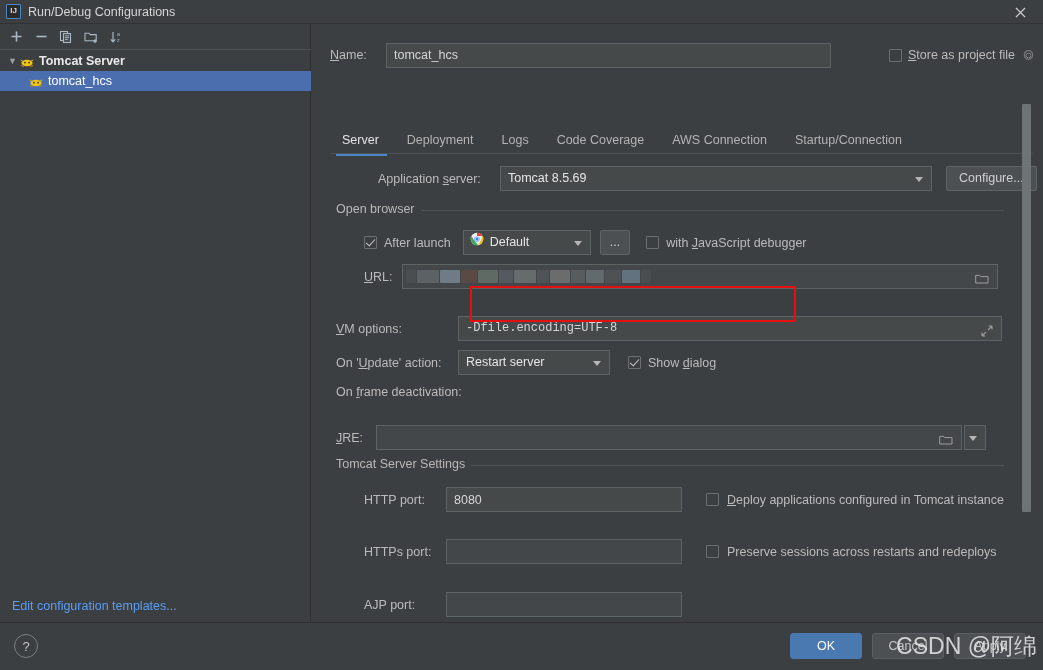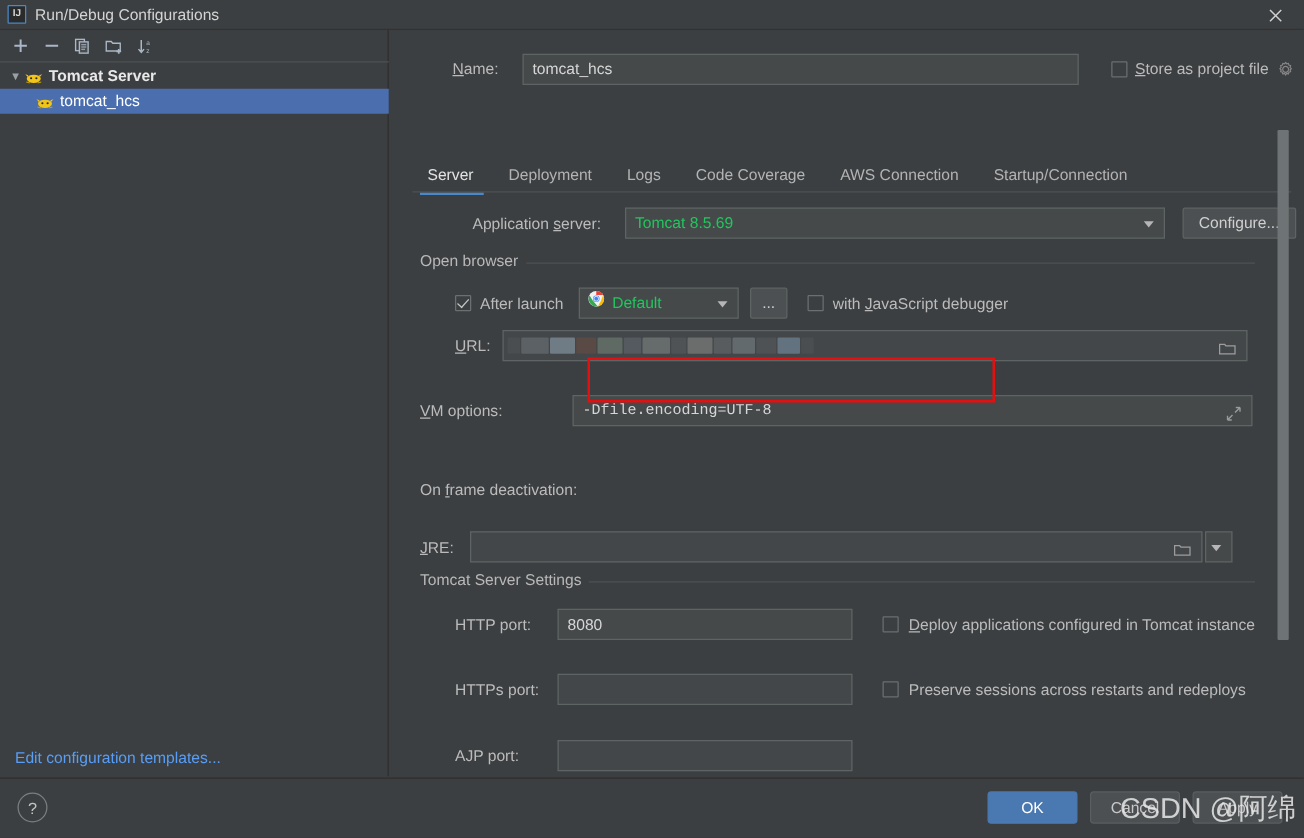--- a/index.html
+++ b/index.html
@@ -78,21 +78,21 @@
 
   
   .right-panel {
     position: absolute; left: 312px; top: 24px; right: 0; height: 597px;
     background: #3c3f41;
   }
   .name-row {
     position: absolute; left: 18px; top: 18px; right: 16px; height: 26px;
     display: flex; align-items: center;
   }
-  .name-label { width: 56px; font-size: 12.5px; color: #bbbbbb; margin-left: 32px; }
+  .name-label { width: 56px; font-size: 12.5px; color: #bbbbbb; }
   .u { text-decoration: underline; }
   .name-input {
     width: 445px; height: 25px; background: #45494a; border: 1px solid #5e6363;
     color: #d6d6d6; font-size: 12.5px; padding: 0 7px; line-height: 23px;
   }
   .store-wrap {
     position: absolute; right: 8px; top: 18px; height: 26px;
     display: flex; align-items: center; gap: 6px; margin-left: 48px;
   }
   .gear {
@@ -140,21 +140,21 @@
 
   .field {
     background: #45494a; border: 1px solid #5e6363; color: #d6d6d6;
     font-size: 12.5px; height: 25px; line-height: 23px; padding: 0 7px;
   }
   .field.readonlyish { background: #43474a; }
   .field.empty { background: #43474a; }
 
   .combo {
     position: relative; background: #45494a; border: 1px solid #5e6363;
-    height: 25px; color: #22c55e; font-size: 12.5px; line-height: 23px;
+    height: 25px; color: #e5e5e5; font-size: 12.5px; line-height: 23px;
     padding: 0 26px 0 7px; white-space: nowrap; overflow: hidden;
   }
   .combo .arr {
     position: absolute; right: 8px; top: 50%; margin-top: -2px;
     width: 0; height: 0; border-left: 4.5px solid transparent;
     border-right: 4.5px solid transparent; border-top: 5px solid #b6b6b6;
   }
 
   .btn {
     background: #4c5052; border: 1px solid #5e6363; color: #cfcfcf;
@@ -404,20 +404,29 @@
         <div class="field" style="position:relative; width:544px; font-family:'Liberation Mono', monospace; font-size:12px;">
           <span>-Dfile.encoding=UTF-8</span>
           <span class="expand-ico">
             <svg width="12" height="12" viewBox="0 0 12 12">
               <path d="M11 1 L7 5 M11 1 H7.6 M11 1 V4.4 M1 11 L5 7 M1 11 H4.4 M1 11 V7.6" stroke="#9b9b9b" stroke-width="1.1" fill="none"></path>
             </svg>
           </span>
         </div>
       </div>
 
+      <div class="row" style="left:6px; top:192px;">
+        <span class="lbl" style="width:122px;">On '<span class="u">U</span>pdate' action:</span>
+        <div class="combo" style="width:152px;">
+          <span>Restart server</span>
+          <span class="arr"></span>
+        </div>
+        <span class="cb checked" style="margin-left:18px;"></span>
+        <span class="cb-label" style="margin-left:7px;">Show <span class="u">d</span>ialog</span>
+      </div>
 
       <div class="row" style="left:6px; top:227px;">
         <span class="lbl" style="width:122px;">On <span class="u">f</span>rame deactivation:</span>
       </div>
 
       <div class="row" style="left:6px; top:267px; right:4px;">
         <span class="lbl" style="width:40px;"><span class="u">J</span>RE:</span>
         <div class="field empty" style="position:relative; width:586px;">
           <span></span>
           <span class="folder-ico" style="position:absolute;right:8px;top:5px;">

